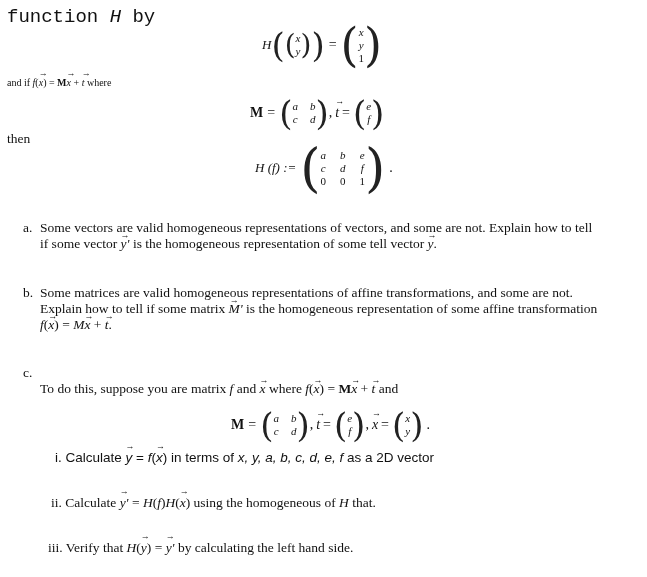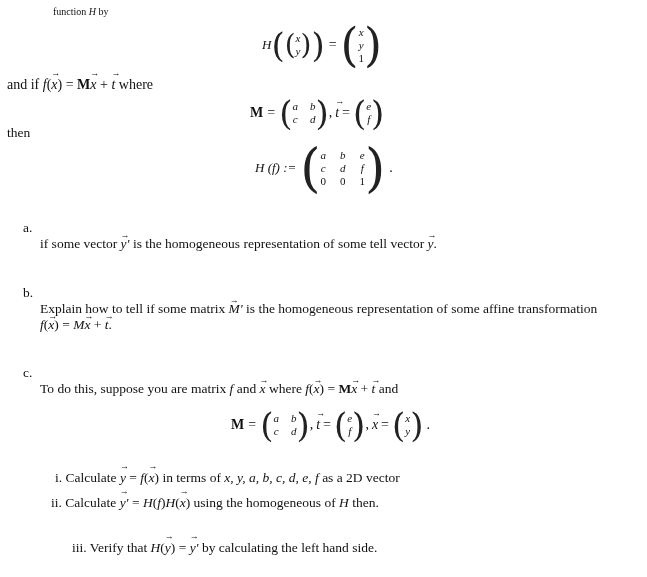--- a/index.html
+++ b/index.html
@@ -12,21 +12,21 @@
   .paren{font-family:"DejaVu Serif",serif;font-weight:100;color:#222;line-height:1;}
   .grid{display:inline-grid;column-gap:12px;row-gap:0;text-align:center;font-style:italic;font-size:11px;line-height:13px;}
   .vec{position:relative;display:inline-block;font-style:italic;}
   .vec::before{content:"\2192";position:absolute;top:-9px;left:0;right:0;text-align:center;font-size:9px;font-style:normal;}
   .para{position:absolute;left:40px;width:595px;line-height:16px;font-family:"Liberation Serif",serif;font-size:13.5px;white-space:normal;}
   .lbl{position:absolute;left:-17px;}
 </style>
 </head>
 <body>
 
-<div class="abs" style="left:7px;top:6px;font-family:Liberation Serif, serif;font-size:10px;margin-left:46px;">
+<div class="abs" style="left:7px;top:6px;font-family:Liberation Mono, monospace;font-size:19px;">
   <span>function</span>
   <span class="it">H</span>
   <span>by</span>
 </div>
 
 <div class="abs math" style="left:262px;top:20px;height:50px;display:flex;align-items:center;">
   <span class="it" style="font-size:13px;">H</span>
   <span class="paren" style="font-size:34px;">(</span>
     <span class="paren" style="font-size:28px;">(</span>
   <span class="grid" style="grid-template-columns:auto;">
@@ -38,21 +38,21 @@
   <span style="margin:0 4px;">=</span>
   <span class="paren" style="font-size:46px;">(</span>
   <span class="grid" style="grid-template-columns:auto;">
     <span>x</span>
     <span>y</span>
     <span style="font-style:normal;">1</span>
   </span>
   <span class="paren" style="font-size:46px;">)</span>
 </div>
 
-<div class="abs" style="left:7px;top:77px;font-family:'Liberation Serif',serif;font-size:14px;">
+<div class="abs" style="left:7px;top:77px;font-family:'Liberation Serif',serif;font-size:10px;">
   <span>and if</span>
   <span class="it">f</span>(<span class="vec">x</span>) = <span class="bf">M</span><span class="vec">x</span> + <span class="vec">t</span>
   <span>where</span>
 </div>
 
 <div class="abs math" style="left:250px;top:93px;height:40px;display:flex;align-items:center;">
   <span class="bf" style="font-size:14px;">M</span>
     <span style="margin:0 4px;">=</span>
   <span class="paren" style="font-size:34px;">(</span>
   <span class="grid" style="grid-template-columns:auto auto;">
@@ -66,21 +66,21 @@
     <span class="vec" style="margin-left:3px;">t</span>
     <span style="margin:0 3px;">=</span>
   <span class="paren" style="font-size:34px;">(</span>
   <span class="grid" style="grid-template-columns:auto;">
     <span>e</span>
     <span>f</span>
   </span>
   <span class="paren" style="font-size:34px;">)</span>
 </div>
 
-<div class="abs" style="left:7px;top:125px;font-family:'Liberation Serif',serif;font-size:13.5px;">
+<div class="abs" style="left:7px;top:131px;font-family:'Liberation Serif',serif;font-size:13.5px;">
   <span>then</span>
 </div>
 
 <div class="abs math" style="left:255px;top:140px;height:56px;display:flex;align-items:center;">
   <span class="it" style="font-size:13px;margin-right:4px;">H (f) :=</span>
   <span class="paren" style="font-size:52px;">(</span>
   <span class="grid" style="grid-template-columns:auto auto auto;column-gap:14px;">
     <span>a</span>
     <span>b</span>
     <span>e</span>
@@ -90,30 +90,30 @@
     <span style="font-style:normal;">0</span>
     <span style="font-style:normal;">0</span>
     <span style="font-style:normal;">1</span>
   </span>
   <span class="paren" style="font-size:52px;">)</span>
     <span style="margin-left:4px;">.</span>
 </div>
 
 <div class="para" style="top:220px;">
   <span class="lbl">a.</span>
-  <br>
+  <span>Some vectors are valid homogeneous representations of vectors, and some are not. Explain how to tell</span><br>
   <span>if some vector</span>
   <span class="vec">y'</span>
   <span>is the homogeneous representation of some tell vector</span>
   <span class="vec">y</span>.
 </div>
 
 <div class="para" style="top:285px;">
   <span class="lbl">b.</span>
-  <br>
+  <span>Some matrices are valid homogeneous representations of affine transformations, and some are not.</span><br>
   <span>Explain how to tell if some matrix</span>
   <span class="vec">M</span><span class="it">'</span>
   <span>is the homogeneous representation of some affine transformation</span><br>
   <span class="it">f</span>(<span class="vec">x</span>) = <span class="it">M</span><span class="vec">x</span> + <span class="vec">t</span>.
 </div>
 
 <div class="para" style="top:365px;">
   <span class="lbl">c.</span>
   <br>
   <span>To do this, suppose you are matrix</span>
@@ -150,36 +150,36 @@
     <span style="margin:0 3px;">=</span>
   <span class="paren" style="font-size:34px;">(</span>
   <span class="grid" style="grid-template-columns:auto;">
     <span>x</span>
     <span>y</span>
   </span>
   <span class="paren" style="font-size:34px;">)</span>
     <span style="margin-left:3px;">.</span>
 </div>
 
-<div class="abs" style="left:55px;top:470px;font-family:Liberation Serif, serif;font-size:13.5px;">
+<div class="abs" style="left:55px;top:450px;font-family:Liberation Sans, sans-serif;font-size:13.5px;">
   <span>i.</span>
   <span>Calculate</span>
   <span class="vec">y</span> = <span class="it">f</span>(<span class="vec">x</span>)
   <span>in terms of</span>
   <span class="it">x, y, a, b, c, d, e, f</span>
   <span>as a 2D vector</span>
 </div>
 
 <div class="abs" style="left:51px;top:495px;font-family:'Liberation Serif',serif;font-size:13.5px;">
   <span>ii.</span>
   <span>Calculate</span>
   <span class="vec">y'</span> = <span class="it">H</span>(<span class="it">f</span>)<span class="it">H</span>(<span class="vec">x</span>)
   <span>using the homogeneous of</span>
   <span class="it">H</span>
-  <span>then.</span>
+  <span>that.</span>
 </div>
 
-<div class="abs" style="left:48px;top:540px;font-family:'Liberation Serif',serif;font-size:13.5px;margin-left:24px;">
+<div class="abs" style="left:48px;top:540px;font-family:'Liberation Serif',serif;font-size:13.5px;">
   <span>iii.</span>
   <span>Verify that</span>
   <span class="it">H</span>(<span class="vec">y</span>) = <span class="vec">y'</span>
   <span>by calculating the left hand side.</span>
 </div>
 
 </body></html>

